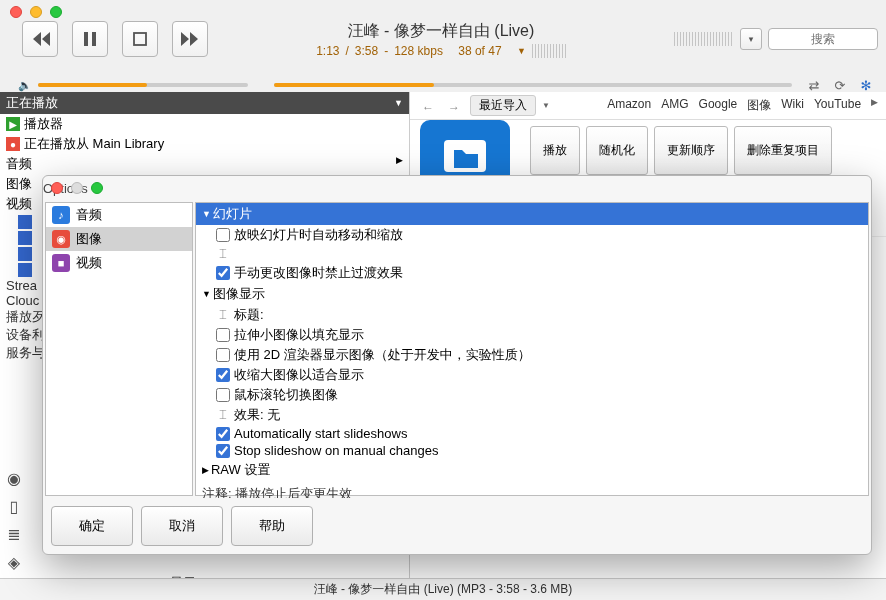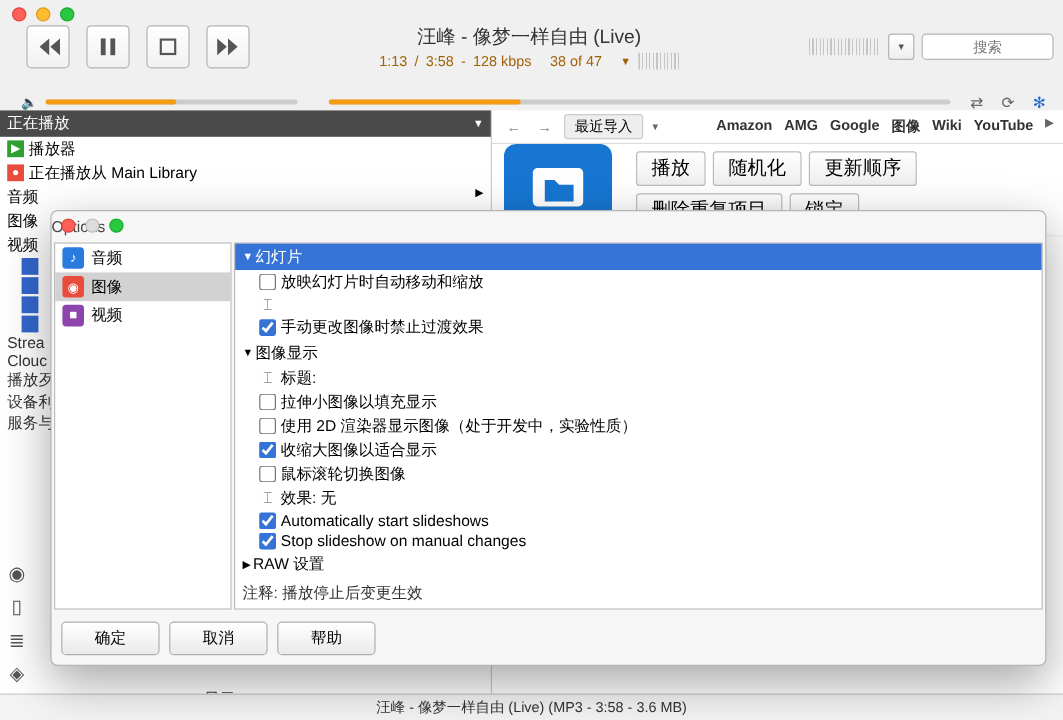--- a/index.html
+++ b/index.html
@@ -51,24 +51,24 @@
 .mkr.red { background:#e74c3c; color:#fff; }
 .tree-cat { padding:1px 6px; display:flex; justify-content:space-between; color:#000; }
 .tree-sub { padding:1px 6px 1px 18px; display:flex; align-items:center; gap:4px; color:#000; }
 .tree-sub .box { width:14px; height:14px; display:inline-block; background:#36c; }
 .left-cut { padding-left:6px; color:#333; }
 
 .right-pane { flex:1; background:#fff; display:flex; flex-direction:column; position:relative; }
 .rp-tabs { display:flex; align-items:center; gap:6px; padding:3px 8px; border-bottom:1px solid #ddd; font-size:12px; }
 .rp-tabs .nav-arrow { padding:0 4px; color:#888; cursor:pointer; }
 .rp-tab-active { background:#eee; border:1px solid #ccc; border-radius:3px; padding:1px 8px; }
-.rp-links { margin-left:auto; display:flex; gap:10px; color:#333;font-weight:bold; }
+.rp-links { margin-left:auto; display:flex; gap:10px; color:#333; }
 .rp-links span { cursor:pointer; }
 .rp-buttons { display:flex; gap:6px; padding:6px 8px 6px 120px; border-bottom:1px solid #eee; flex-wrap:wrap; }
-.rp-btn { padding:3px 12px; border:1px solid #bbb; background:linear-gradient(#fff,#eee); border-radius:3px; font-size:16px; cursor:pointer; }
+.rp-btn { padding:15px 12px; border:1px solid #bbb; background:linear-gradient(#fff,#eee); border-radius:3px; font-size:12px; cursor:pointer; }
 .rp-info { padding:4px 8px 4px 120px; font-size:12px; color:#555; }
 .album-art { position:absolute; left:10px; top:28px; width:90px; height:72px; background:#1676d2; border-radius:10px; display:flex; align-items:center; justify-content:center; }
 .album-art svg { fill:#fff; }
 .rating-col { position:absolute; right:4px; top:150px; width:56px; text-align:center; font-size:12px; color:#333; }
 
 .left-btm-icons { position:absolute; left:4px; bottom:28px; display:flex; flex-direction:column; gap:8px; }
 .lbi { width:20px; height:20px; display:flex; align-items:center; justify-content:center; color:#555; cursor:pointer; font-size:16px; }
 .disp-label { position:absolute; left:170px; bottom:8px; font-size:13px; color:#333; }
 
 .status-bar { position:absolute; bottom:0; left:0; right:0; height:22px; border-top:1px solid #ccc; background:#f4f4f4; display:flex; align-items:center; justify-content:center; font-size:12px; color:#333; }
@@ -90,21 +90,21 @@
 .ico.video { background:#8e44ad; }
 .dlg-right { flex:1; border:1px solid #bdbdbd; background:#fff; display:flex; flex-direction:column; font-size:13px; }
 .group-head { padding:2px 6px; font-weight:500; display:flex; align-items:center; gap:2px; }
 .group-head.sel { background:#3573d6; color:#fff; }
 .group-head .tw { font-size:9px; display:inline-block; }
 .opt-row { padding:1px 0 1px 20px; display:flex; align-items:center; gap:4px; }
 .opt-row input[type=checkbox]{ width:14px; height:14px; accent-color:#3573d6; }
 .note-row { margin-top:auto; padding:4px 6px; color:#333; font-size:13px; }
 .dlg-bottom { display:flex; gap:8px; align-items:center; padding:8px; }
 .dlg-search { flex:1; height:28px; border:1px solid #bbb; border-radius:3px; padding:2px 8px; font-size:13px; color:#999; background:#fff; }
-.dlg-btn { width:82px; height:28px; border:1px solid #b0b0b0; border-radius:4px; background:linear-gradient(#fff,#eaeaea); font-size:13px; cursor:pointer; }
+.dlg-btn { width:82px; height:40px; border:1px solid #b0b0b0; border-radius:4px; background:linear-gradient(#fff,#eaeaea); font-size:13px; cursor:pointer; }
 </style>
 </head>
 <body>
 
 <div class="traffic-lights">
   <span class="tl red"></span>
   <span class="tl yellow"></span>
   <span class="tl green"></span>
 </div>
 

